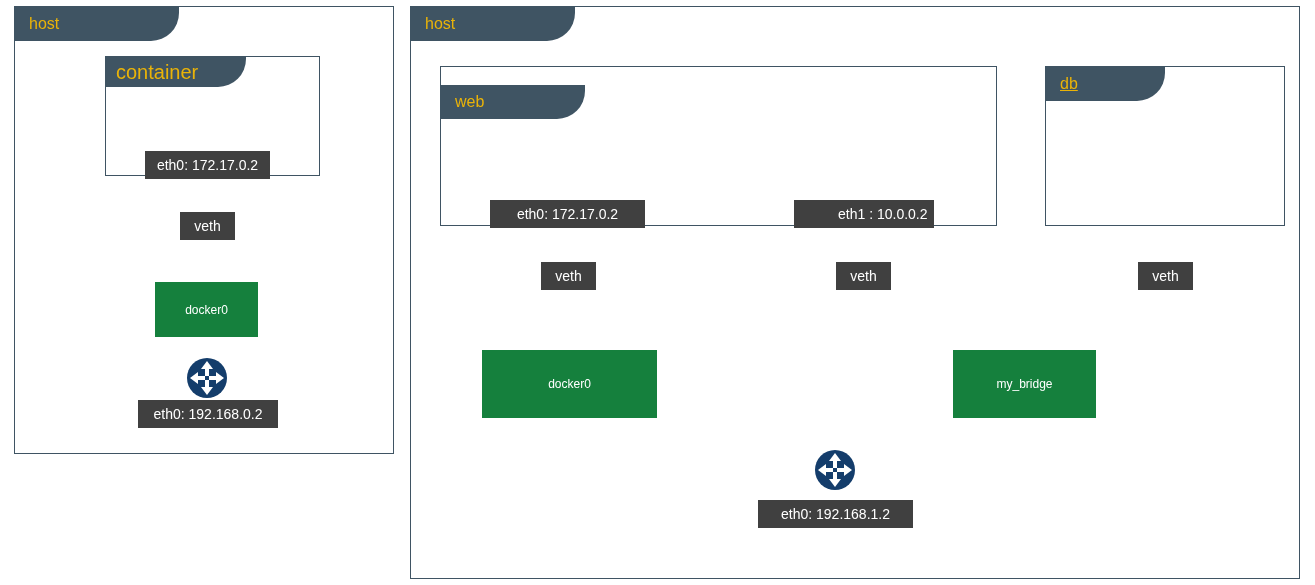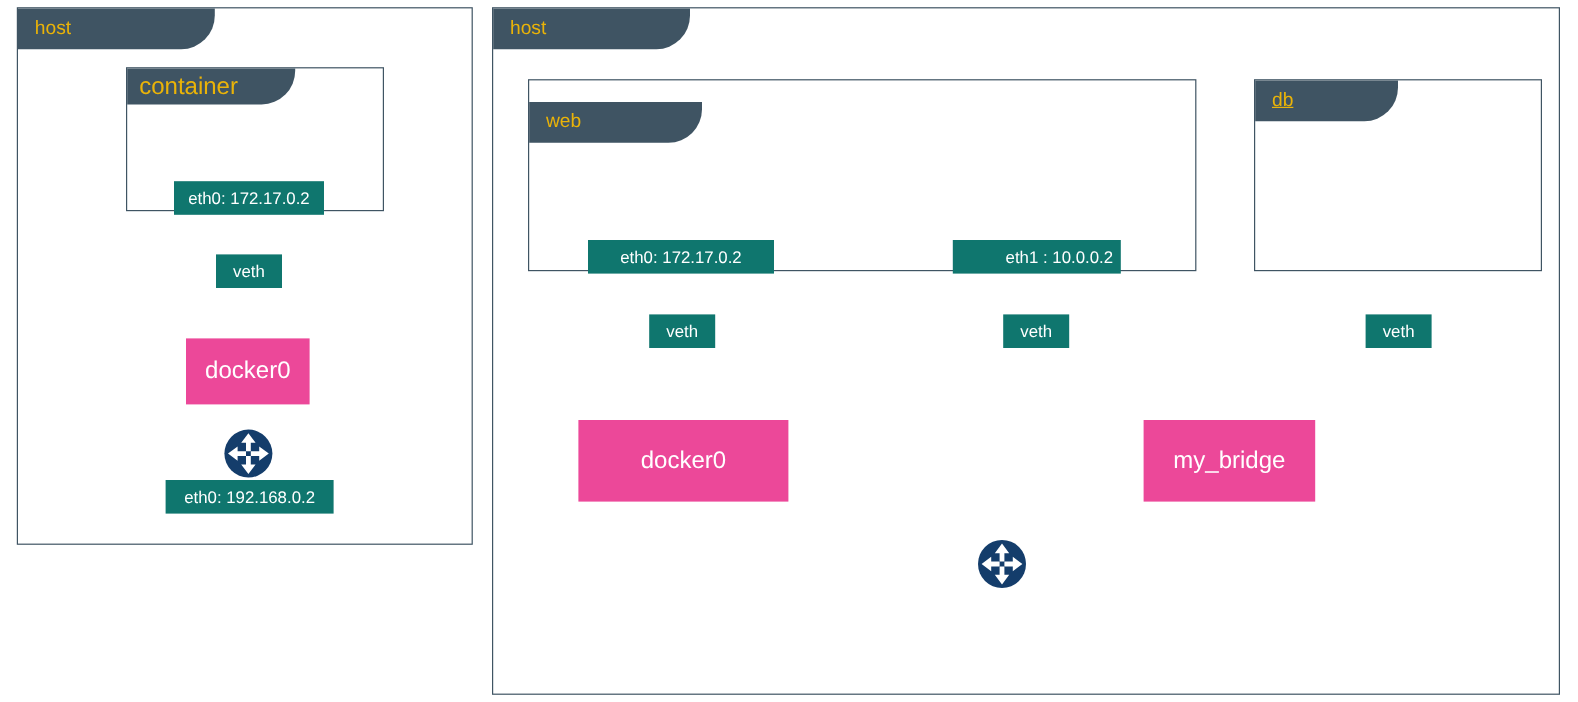--- a/index.html
+++ b/index.html
@@ -33,42 +33,42 @@
     height: 34px;
     line-height: 34px;
     padding: 0 20px 0 14px;
     font-size: 16px;
     border-bottom-right-radius: 28px;
     
   }
   
   .chip {
     position: absolute;
-    background: #0f766e;
+    background: #404040;
     color: #fff;
     text-align: center;
     font-size: 14px;
     padding: 6px 10px;
     box-sizing: border-box;
     white-space: nowrap;
   }
   .veth {
     padding: 6px 10px;
     font-size: 14px;
   }
   
   .bridge {
     position: absolute;
-    background: #ec4899;
+    background: #15803d;
     color: #fff;
     text-align: center;
     display: flex;
     align-items: center;
     justify-content: center;
-    font-size: 20px;
+    font-size: 12px;
   }
   
   .router {
     position: absolute;
     width: 40px;
     height: 40px;
     border-radius: 50%;
     background: #143d6b;
   }
   .router svg {
@@ -176,14 +176,15 @@
 
   <div class="router" style="left:815px; top:450px;">
     <svg viewBox="0 0 40 40">
       <polygon points="20,3 26,11 22,11 22,18 18,18 18,11 14,11" fill="#fff"></polygon>
       <polygon points="20,37 14,29 18,29 18,22 22,22 22,29 26,29" fill="#fff"></polygon>
       <polygon points="3,20 11,14 11,18 18,18 18,22 11,22 11,26" fill="#fff"></polygon>
       <polygon points="37,20 29,26 29,22 22,22 22,18 29,18 29,14" fill="#fff"></polygon>
     </svg>
   </div>
 
+  <div class="chip" style="left:758px; top:500px; width:155px;">eth0: 192.168.1.2</div>
 
 </div>
 
 </body></html>

